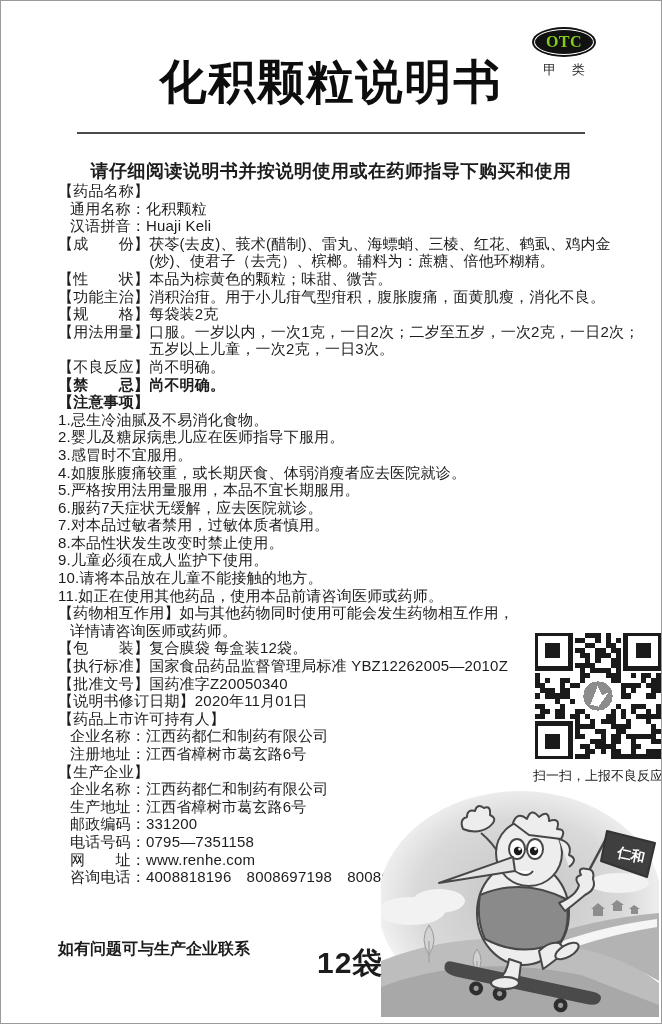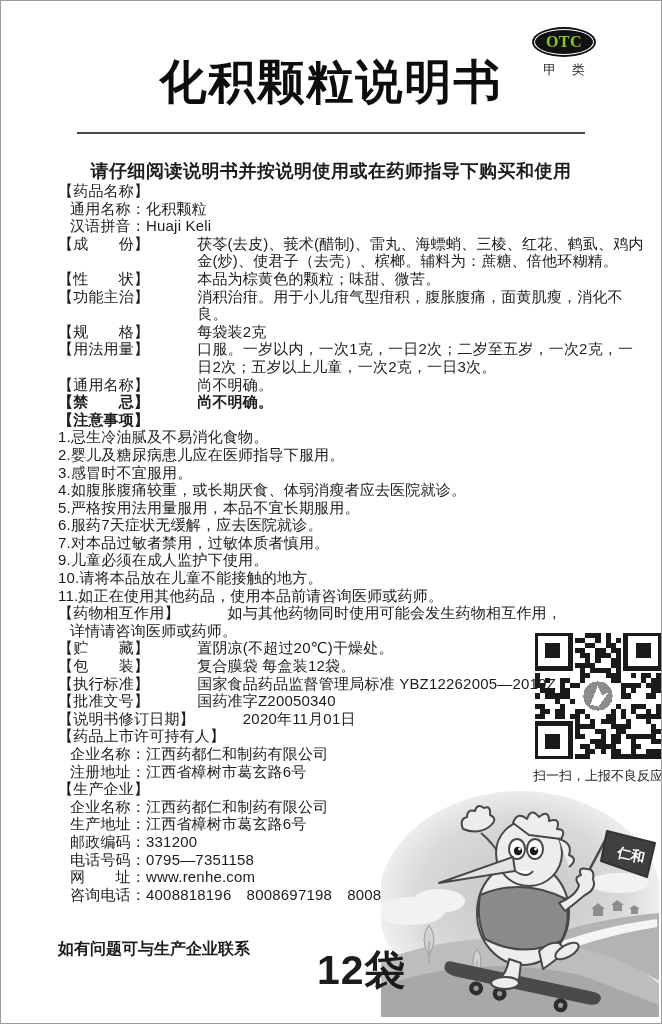--- a/index.html
+++ b/index.html
@@ -34,32 +34,32 @@
   .notice{
     position:absolute;top:158px;left:0;width:100%;text-align:center;
     font-size:18px;font-weight:700;letter-spacing:.5px;
   }
   
   .main{
     position:absolute;top:181px;left:57px;right:16px;
     font-size:15px;line-height:17.6px;letter-spacing:.2px;
   }
   .main p{margin:0;}
-  .row{display:flex;gap:48px;}
+  .row{display:flex;}
   .row .lbl{flex:none;white-space:pre;}
   .row .val{flex:1;min-width:0;}
   .indent{padding-left:12px;}
   .bold{font-weight:700;}
   
   .qr-wrap{position:absolute;top:632px;left:532px;width:130px;text-align:center;font-family:Liberation Mono, monospace;}
   .qr-wrap svg{display:block;width:126px;height:126px;margin:0 auto;}
   .qr-caption{margin-top:8px;font-size:13px;white-space:nowrap;}
   
   .footer-note{position:absolute;left:57px;top:938px;font-size:16px;font-weight:700;}
-  .pack-count{position:absolute;left:316px;top:942px;font-size:41px;font-weight:700;letter-spacing:1px;}
+  .pack-count{position:absolute;left:316px;top:942px;font-size:30px;font-weight:700;letter-spacing:1px;}
   .mascot{position:absolute;left:380px;top:790px;width:278px;height:226px;}
 </style>
 </head>
 <body>
 
 <div class="page">
 
   <div class="otc-badge">
     <div class="otc-oval">
       <div class="ring">OTC</div>
@@ -91,50 +91,47 @@
     </p>
     <p class="row">
       <span class="lbl">【规　　格】</span>
         <span class="val">每袋装2克</span>
     </p>
     <p class="row">
       <span class="lbl">【用法用量】</span>
         <span class="val">口服。一岁以内，一次1克，一日2次；二岁至五岁，一次2克，一日2次；五岁以上儿童，一次2克，一日3次。</span>
     </p>
     <p class="row">
-      <span class="lbl">【通用名称】</span>
+      <span class="lbl">【不良反应】</span>
         <span class="val">尚不明确。</span>
     </p>
     <p class="row bold">
       <span class="lbl">【禁　　忌】</span>
         <span class="val">尚不明确。</span>
     </p>
 
     <p class="bold">【注意事项】</p>
     <p>1.忌生冷油腻及不易消化食物。</p>
     <p>2.婴儿及糖尿病患儿应在医师指导下服用。</p>
     <p>3.感冒时不宜服用。</p>
     <p>4.如腹胀腹痛较重，或长期厌食、体弱消瘦者应去医院就诊。</p>
     <p>5.严格按用法用量服用，本品不宜长期服用。</p>
     <p>6.服药7天症状无缓解，应去医院就诊。</p>
     <p>7.对本品过敏者禁用，过敏体质者慎用。</p>
+    <p>8.本品性状发生改变时禁止使用。</p>
     <p>9.儿童必须在成人监护下使用。</p>
     <p>10.请将本品放在儿童不能接触的地方。</p>
     <p>11.如正在使用其他药品，使用本品前请咨询医师或药师。</p>
 
     <p class="row">
       <span class="lbl">【药物相互作用】</span>
         <span class="val">如与其他药物同时使用可能会发生药物相互作用，</span>
     </p>
     <p class="indent">详情请咨询医师或药师。</p>
 
-    <p class="row">
-      <span class="lbl">【贮　　藏】</span>
-        <span class="val">置阴凉(不超过20℃)干燥处。</span>
-    </p>
     <p class="row">
       <span class="lbl">【包　　装】</span>
         <span class="val">复合膜袋 每盒装12袋。</span>
     </p>
     <p class="row">
       <span class="lbl">【执行标准】</span>
         <span class="val">国家食品药品监督管理局标准 YBZ12262005—2010Z</span>
     </p>
     <p class="row">
       <span class="lbl">【批准文号】</span>

